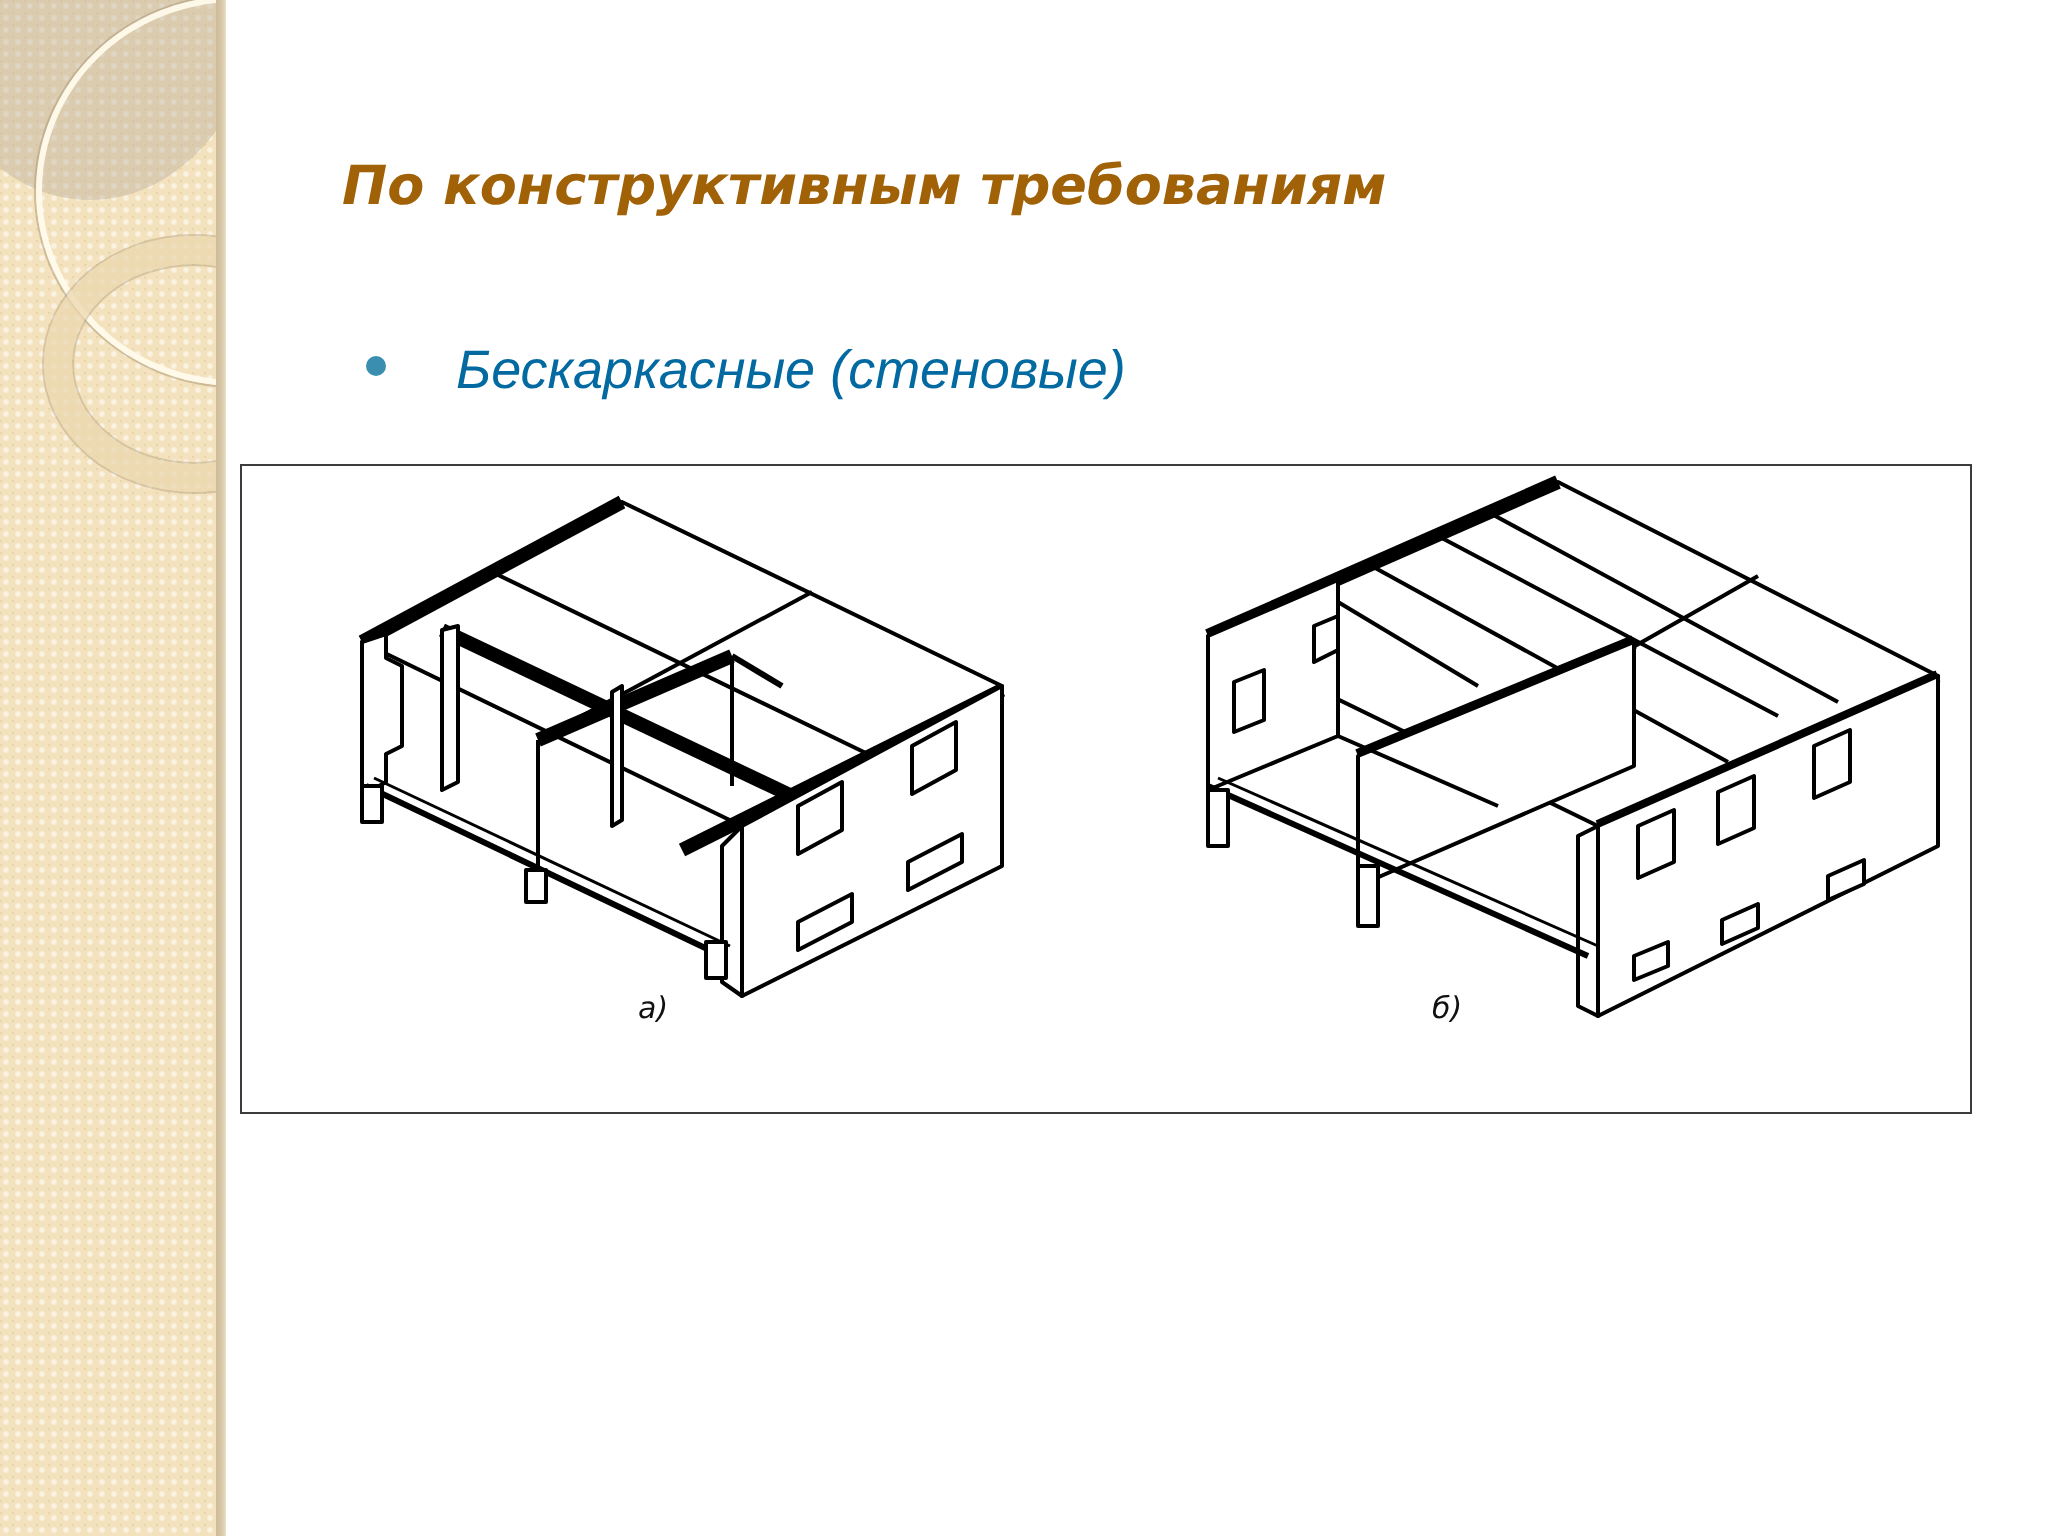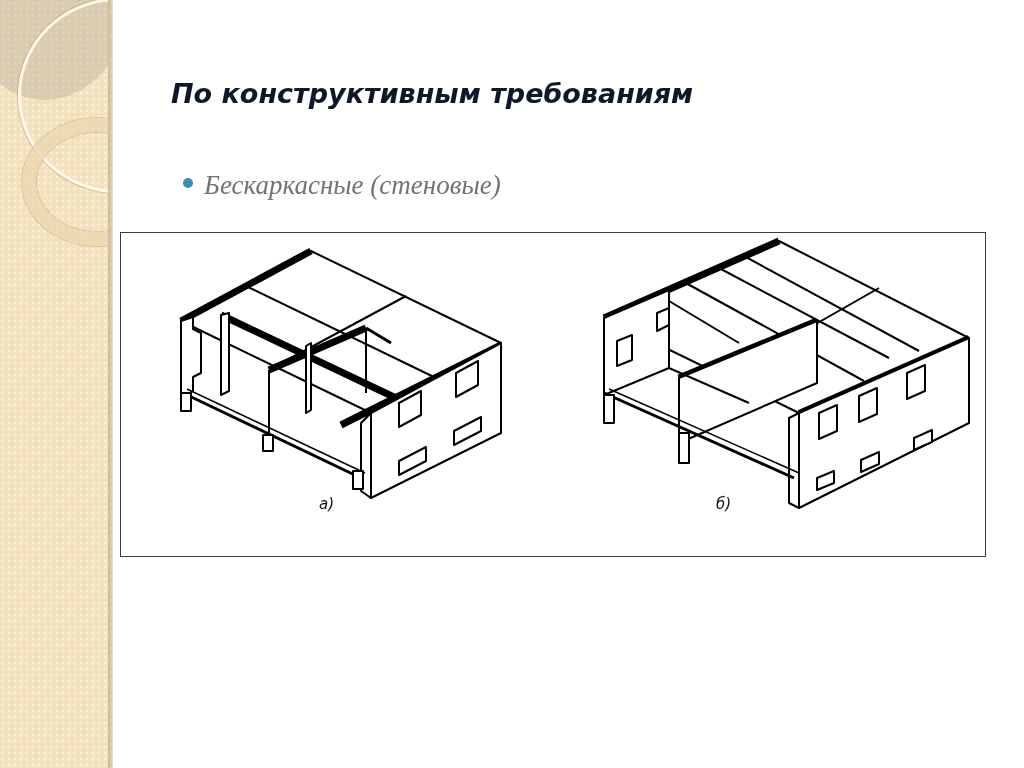--- a/index.html
+++ b/index.html
@@ -37,33 +37,33 @@
     position: absolute; left: 22px; top: 118px; width: 150px; height: 128px;
     border-radius: 50%;
     border: 14px solid rgba(235,215,175,0.75);
     box-shadow: inset 0 0 0 1px rgba(170,150,115,0.4), 0 0 0 1px rgba(170,150,115,0.4);
     box-sizing: border-box;
   }
   .title {
     position: absolute; left: 171px; top: 78px;
     font-family: "DejaVu Sans", sans-serif;
     font-size: 27px; font-weight: bold; font-style: italic;
-    color: #0f172a; margin: 0; white-space: nowrap;
+    color: #a16207; margin: 0; white-space: nowrap;
   }
   .bullet-row {
     position: absolute; left: 183px; top: 170px;
     display: flex; align-items: center;
   }
   .bullet-dot {
     width: 10px; height: 10px; border-radius: 50%;
     background: #3a8fb0; margin-right: 11px; margin-top: -6px;
   }
   .bullet-text {
-    font-family: Liberation Serif, serif;
-    font-size: 27px; font-style: italic; color: #737373; white-space: nowrap;
+    font-family: Liberation Sans, sans-serif;
+    font-size: 27px; font-style: italic; color: #0369a1; white-space: nowrap; margin-left: 24px;
   }
   .figure-frame {
     position: absolute; left: 120px; top: 232px; width: 866px; height: 325px;
     border: 1.5px solid #3c3c3c; box-sizing: border-box; background: #fff;
   }
   .figure-frame svg { position: absolute; left: 0; top: 0; }
   .fig-label {
     position: absolute; font-family: "DejaVu Sans", sans-serif;
     font-style: italic; font-size: 15px; color: #111;
   }

